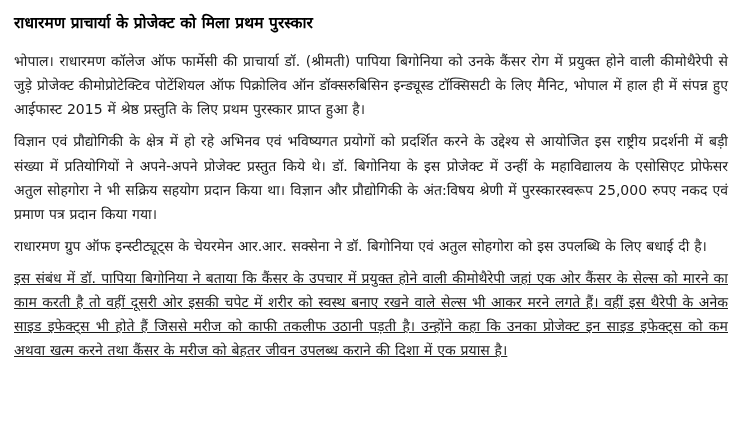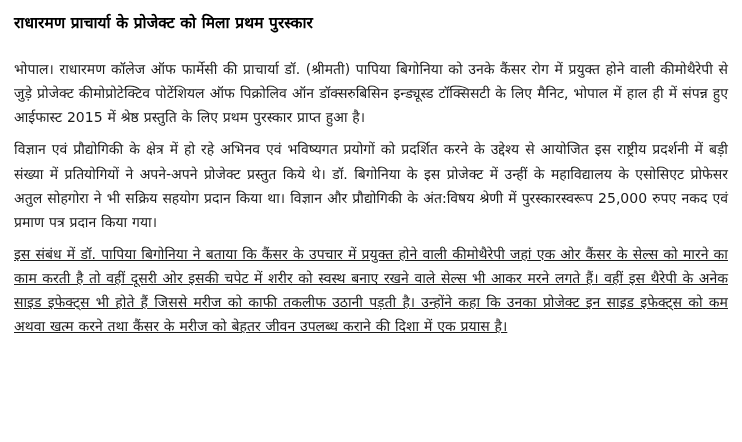--- a/index.html
+++ b/index.html
@@ -17,21 +17,21 @@
   .article {
     padding: 10px 14px 0 14px;
     box-sizing: border-box;
     width: 742px;
   }
   .article-title {
     font-size: 15.5px;
     font-weight: 700;
     color: #000000;
     line-height: 1.5;
-    margin: 2px 0 22px 0;
+    margin: 2px 0 14px 0;
     letter-spacing: 0.1px;
   }
   .article-body p {
     font-size: 14px;
     line-height: 1.72;
     color: #1c1c1c;
     margin: 2px 0 8px 0;
     text-align: justify;
     text-justify: inter-word;
     word-spacing: 0.4px;
@@ -42,15 +42,16 @@
   }
 </style>
 </head>
 <body>
 
 <div class="article">
   <h1 class="article-title">राधारमण प्राचार्या के प्रोजेक्ट को मिला प्रथम पुरस्कार</h1>
   <div class="article-body">
     <p>भोपाल। राधारमण कॉलेज ऑफ फार्मेसी की प्राचार्या डॉ. (श्रीमती) पापिया बिगोनिया को उनके कैंसर रोग में प्रयुक्त होने वाली कीमोथैरेपी से जुड़े प्रोजेक्ट कीमोप्रोटेक्टिव पोटेंशियल ऑफ पिक्रोलिव ऑन डॉक्सरुबिसिन इन्ड्यूस्ड टॉक्सिसटी के लिए मैनिट, भोपाल में हाल ही में संपन्न हुए आईफास्ट 2015 में श्रेष्ठ प्रस्तुति के लिए प्रथम पुरस्कार प्राप्त हुआ है।</p>
     <p>विज्ञान एवं प्रौद्योगिकी के क्षेत्र में हो रहे अभिनव एवं भविष्यगत प्रयोगों को प्रदर्शित करने के उद्देश्य से आयोजित इस राष्ट्रीय प्रदर्शनी में बड़ी संख्या में प्रतियोगियों ने अपने-अपने प्रोजेक्ट प्रस्तुत किये थे। डॉ. बिगोनिया के इस प्रोजेक्ट में उन्हीं के महाविद्यालय के एसोसिएट प्रोफेसर अतुल सोहगोरा ने भी सक्रिय सहयोग प्रदान किया था। विज्ञान और प्रौद्योगिकी के अंत:विषय श्रेणी में पुरस्कारस्वरूप 25,000 रुपए नकद एवं प्रमाण पत्र प्रदान किया गया।</p>
+    <p>राधारमण ग्रुप ऑफ इन्स्टीट्यूट्स के चेयरमेन आर.आर. सक्सेना ने डॉ. बिगोनिया एवं अतुल सोहगोरा को इस उपलब्धि के लिए बधाई दी है।</p>
     <p>इस संबंध में डॉ. पापिया बिगोनिया ने बताया कि कैंसर के उपचार में प्रयुक्त होने वाली कीमोथैरेपी जहां एक ओर कैंसर के सेल्स को मारने का काम करती है तो वहीं दूसरी ओर इसकी चपेट में शरीर को स्वस्थ बनाए रखने वाले सेल्स भी आकर मरने लगते हैं। वहीं इस थैरेपी के अनेक साइड इफेक्ट्स भी होते हैं जिससे मरीज को काफी तकलीफ उठानी पड़ती है। उन्होंने कहा कि उनका प्रोजेक्ट इन साइड इफेक्ट्स को कम अथवा खत्म करने तथा कैंसर के मरीज को बेहतर जीवन उपलब्ध कराने की दिशा में एक प्रयास है।</p>
   </div>
 </div>
 
 </body></html>

